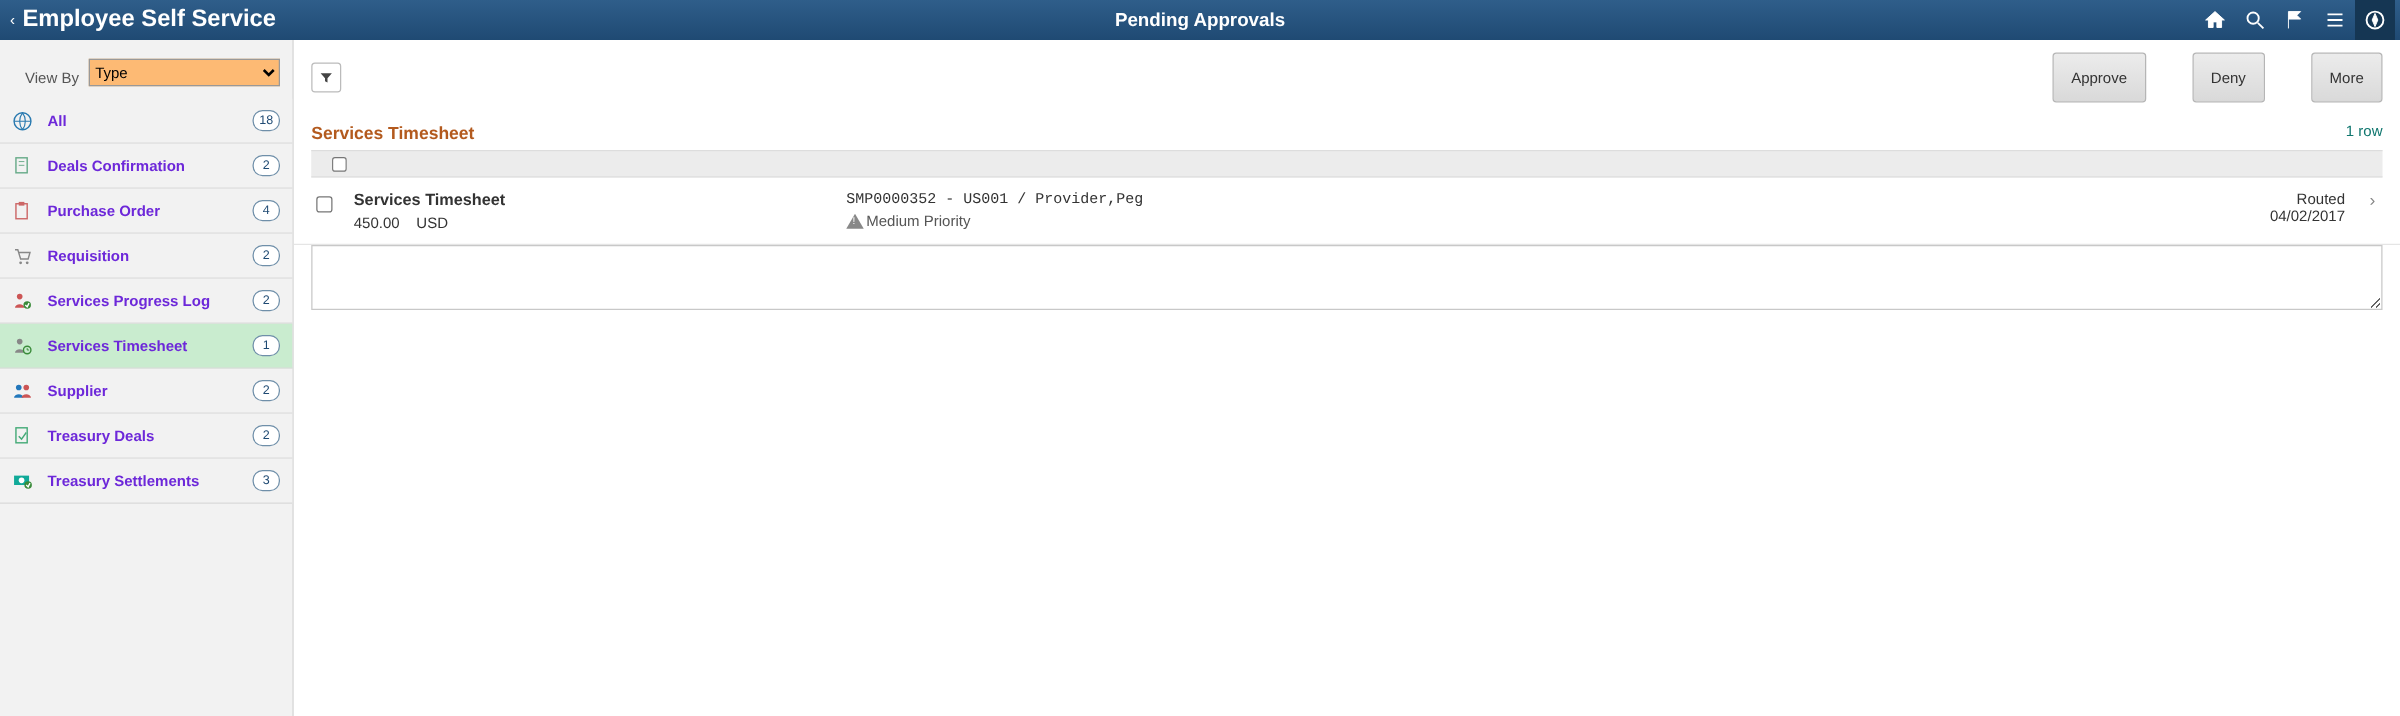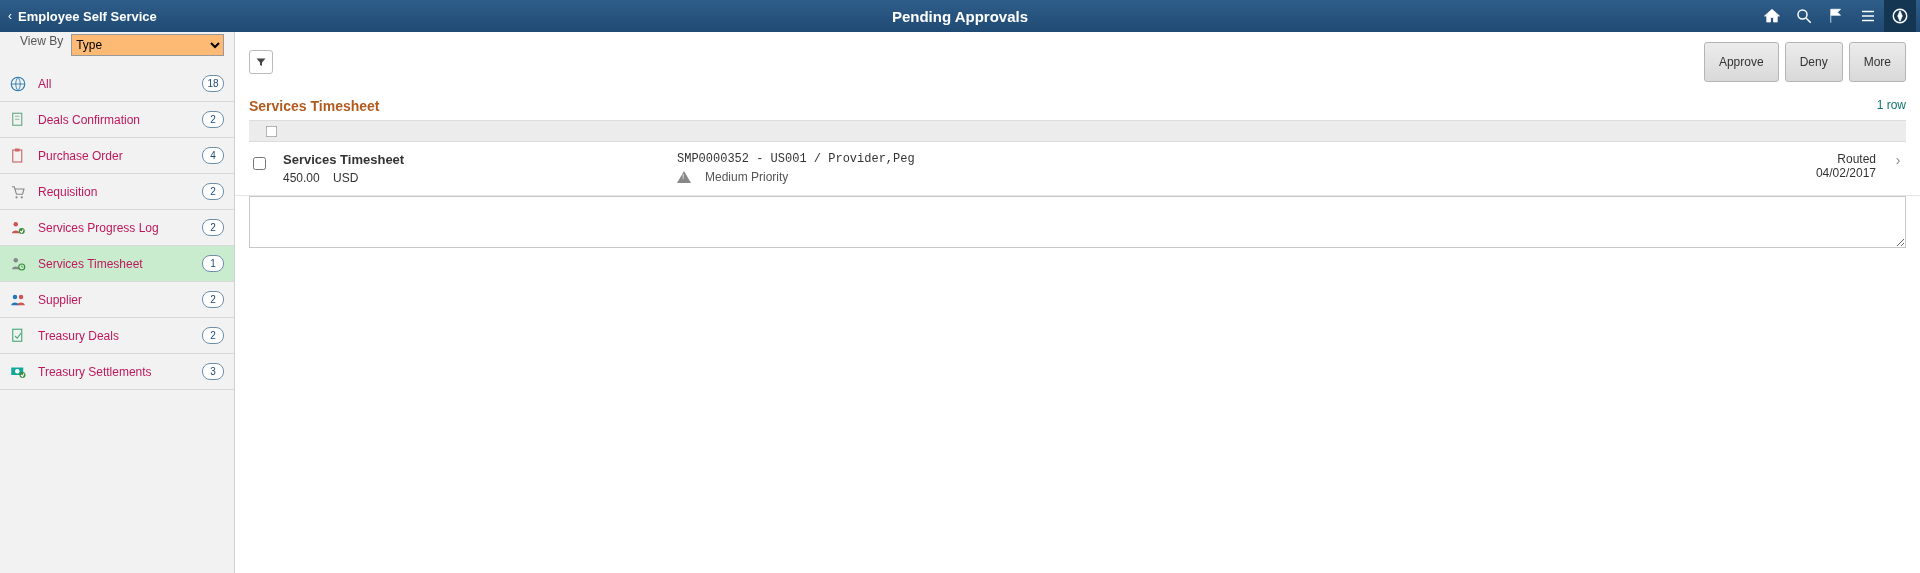--- a/index.html
+++ b/index.html
@@ -14,21 +14,21 @@
     align-items:center;
     position:relative;
   }
   .back-group {
     display:flex; align-items:center; gap:6px;
     padding:0 12px 0 8px;
     height:100%;
     cursor:pointer;
   }
   .back-group .chev { font-size:12px; }
-  .back-group .lbl { font-weight:bold; font-size:13px; }
+  .back-group .lbl { font-weight:bold; font-size:19px; }
   .page-title {
     position:absolute; left:50%; transform:translateX(-50%);
     font-weight:bold; font-size:15px;
   }
   .topbar-icons {
     margin-left:auto;
     display:flex; align-items:center;
     padding-right:4px;
     height:100%;
   }
@@ -50,22 +50,22 @@
   }
   .main {
     flex:1;
     background:#fff;
     padding:0;
     overflow:auto;
   }
 
   
   .viewby-row {
-    display:flex; align-items:flex-start; gap:8px;
-    padding:2px 10px 10px 20px;
+    display:flex; align-items:flex-end; gap:8px;
+    padding:15px 10px 10px 20px;
   }
   .viewby-row label { font-size:12px; color:#555; }
   .viewby-row select {
     flex:1;
     height:22px;
     font-size:12px;
     border:1px solid #999;
     background:#fdba74;
   }
   .side-item {
@@ -73,21 +73,21 @@
     height:36px;
     padding:0 10px 0 8px;
     border-bottom:1px solid #d9d9d9;
     cursor:pointer;
     gap:10px;
     background:#f2f2f2;
   }
   .side-item:first-of-type { border-top:1px solid #d9d9d9; }
   .side-item.selected { background:#c9eccf; }
   .side-item .side-icon { width:20px; height:20px; display:flex; align-items:center; justify-content:center; }
-  .side-item .side-label { font-size:12px; color:#be185d; }
+  .side-item .side-label { font-size:12px; color:#6d28d9;font-weight:bold; }
   .side-item .badge {
     margin-left:auto;
     min-width:22px; height:17px;
     border:1px solid #6f8fa9;
     border-radius:8px;
     font-size:10px;
     color:#1f4a73;
     display:flex; align-items:center; justify-content:center;
     background:#fff;
     padding:0 4px;
@@ -109,20 +109,21 @@
   .filter-btn svg { width:12px; height:12px; fill:#444; }
   .action-buttons { margin-left:auto; display:flex; gap:6px; }
   .act-btn {
     background: linear-gradient(#ececec, #d9d9d9);
     border:1px solid #b5b5b5;
     border-radius:3px;
     padding:12px 14px;
     font-size:12px;
     color:#333;
     cursor:pointer;
+    margin-left:31px;
   }
 
   
   .section-title {
     color:#b35a1e;
     font-weight:bold;
     font-size:14px;
     padding:8px 14px 0 14px;
   }
   .row-count {
@@ -154,21 +155,21 @@
   }
   .data-row .cb { padding-top:2px; }
   .col-left { width:380px; }
   .col-left .name { font-weight:bold; font-size:13px; }
   .col-left .amount { font-size:12px; margin-top:4px; }
   .col-left .amount .cur { padding-left:10px; }
   .col-mid { flex:1; }
   .col-mid .ref { font-size:12px;font-family:Liberation Mono, monospace; }
   .col-mid .prio {
     font-size:12px; margin-top:4px;
-    display:flex; align-items:center; gap:14px; color:#555;
+    display:flex; align-items:center; gap:2px; color:#555;
   }
   .prio-tri {
     width:0; height:0;
     border-left:7px solid transparent;
     border-right:7px solid transparent;
     border-bottom:12px solid #888;
     position:relative;
   }
   .prio-tri::after{
     content:"!";

